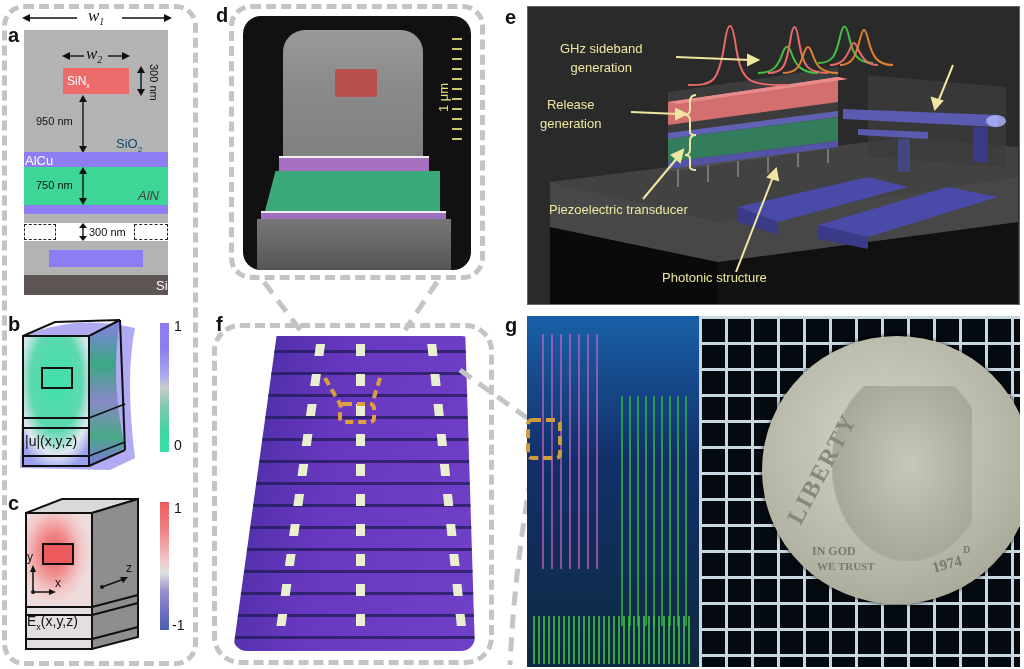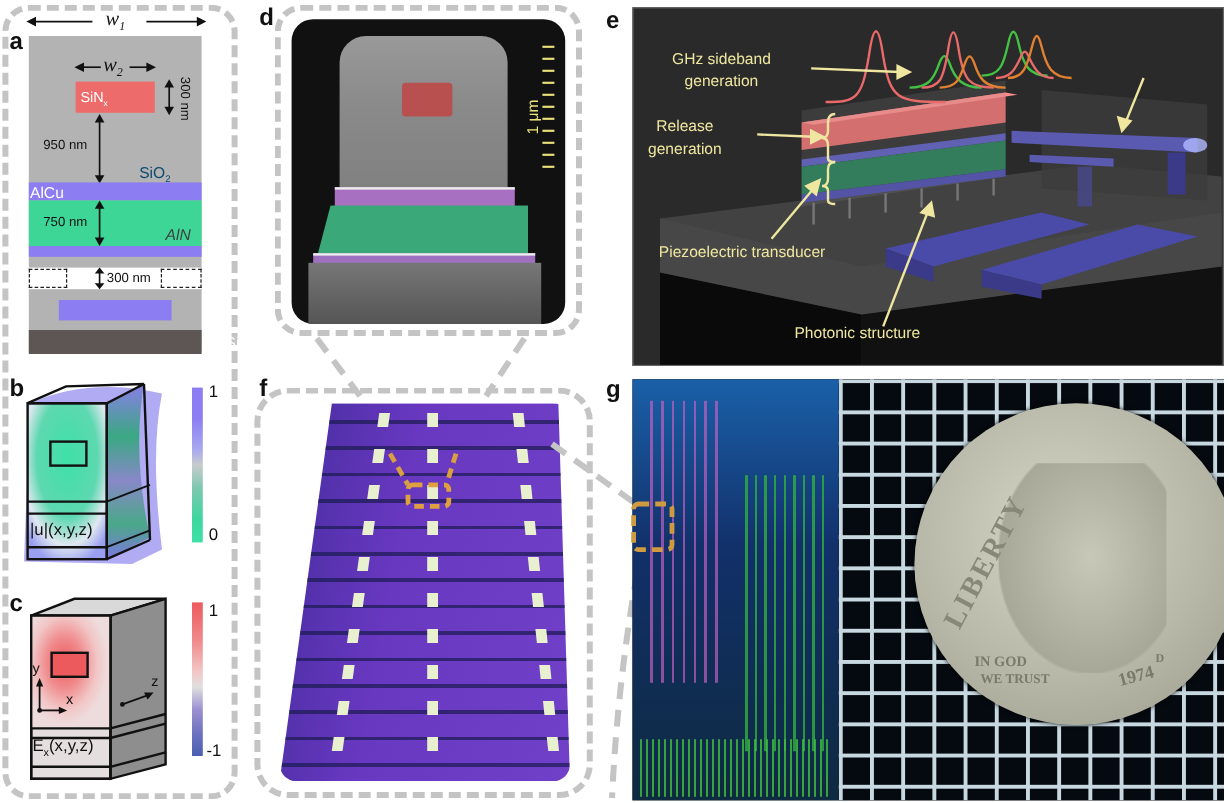--- a/index.html
+++ b/index.html
@@ -78,21 +78,21 @@
 <div class="abs" style="left:134px;top:224px;width:34px;height:16px;border:1.5px dashed #222;box-sizing:border-box;"></div>
 <svg style="left:78px;top:223px;" width="10" height="18">
   <line x1="5" y1="3" x2="5" y2="15" stroke="#111" stroke-width="1.4"></line>
   <polygon points="5,0 1,5 9,5" fill="#111"></polygon>
   <polygon points="5,18 1,13 9,13" fill="#111"></polygon>
 </svg>
 <div class="txt" style="left:89px;top:226px;font-size:11px;">300 nm</div>
 
 <div class="abs" style="left:49px;top:250px;width:94px;height:17px;background:#8c7ef2;"></div>
 <div class="abs" style="left:24px;top:275px;width:144px;height:20px;background:#5e5555;"></div>
-<div class="txt" style="left:156px;top:278px;font-size:13px;color:#fff;margin-left:32px;">Si</div>
+<div class="txt" style="left:156px;top:278px;font-size:13px;color:#fff;">Si</div>
 
 <div class="panel-letter" style="left:8px;top:313px;">b</div>
 <svg style="left:15px;top:318px;" width="125" height="152">
   <defs>
     <radialGradient id="gb" cx="50%" cy="35%" r="70%">
       <stop offset="0" stop-color="#3ee0a8"></stop>
       <stop offset="0.55" stop-color="#5ed8b0"></stop>
       <stop offset="0.8" stop-color="#dfe8f0"></stop>
       <stop offset="1" stop-color="#9a9ff0"></stop>
     </radialGradient>

